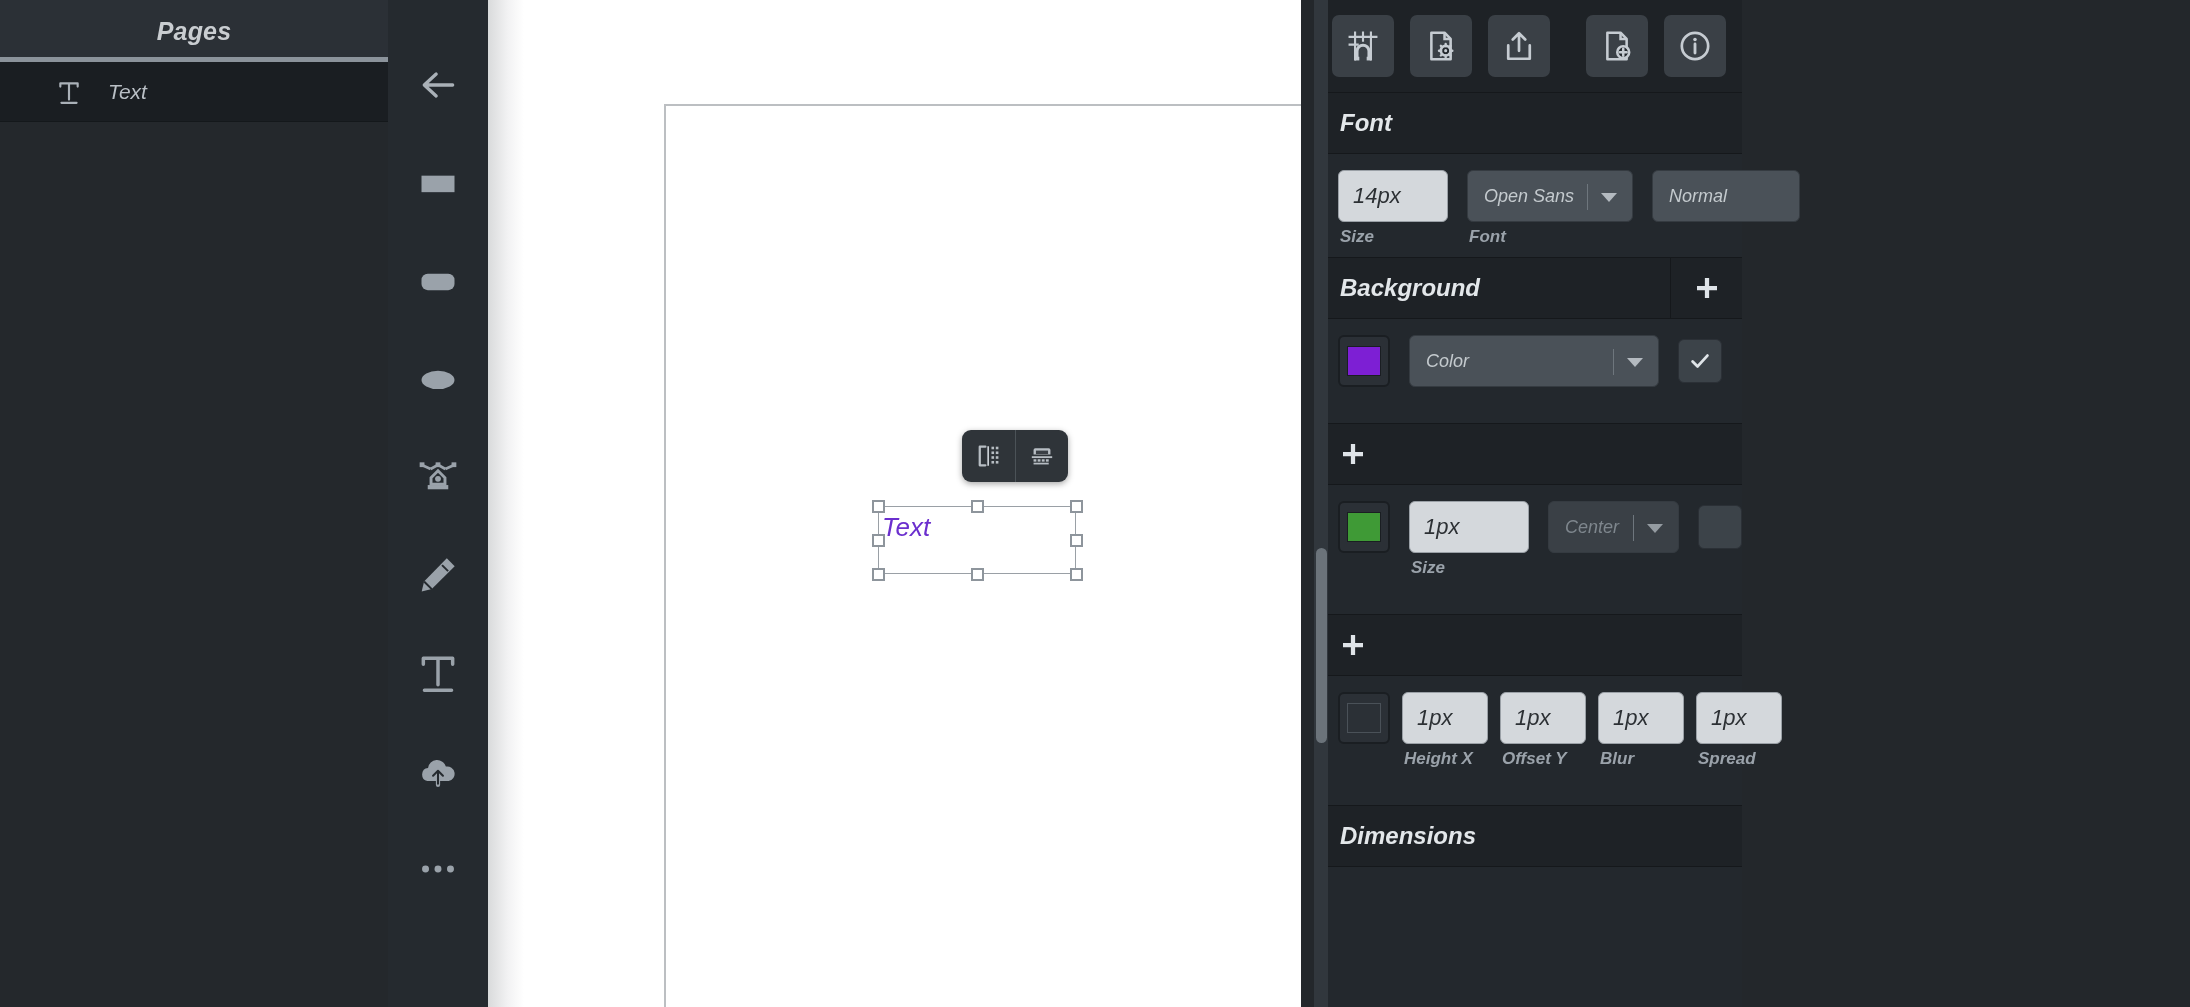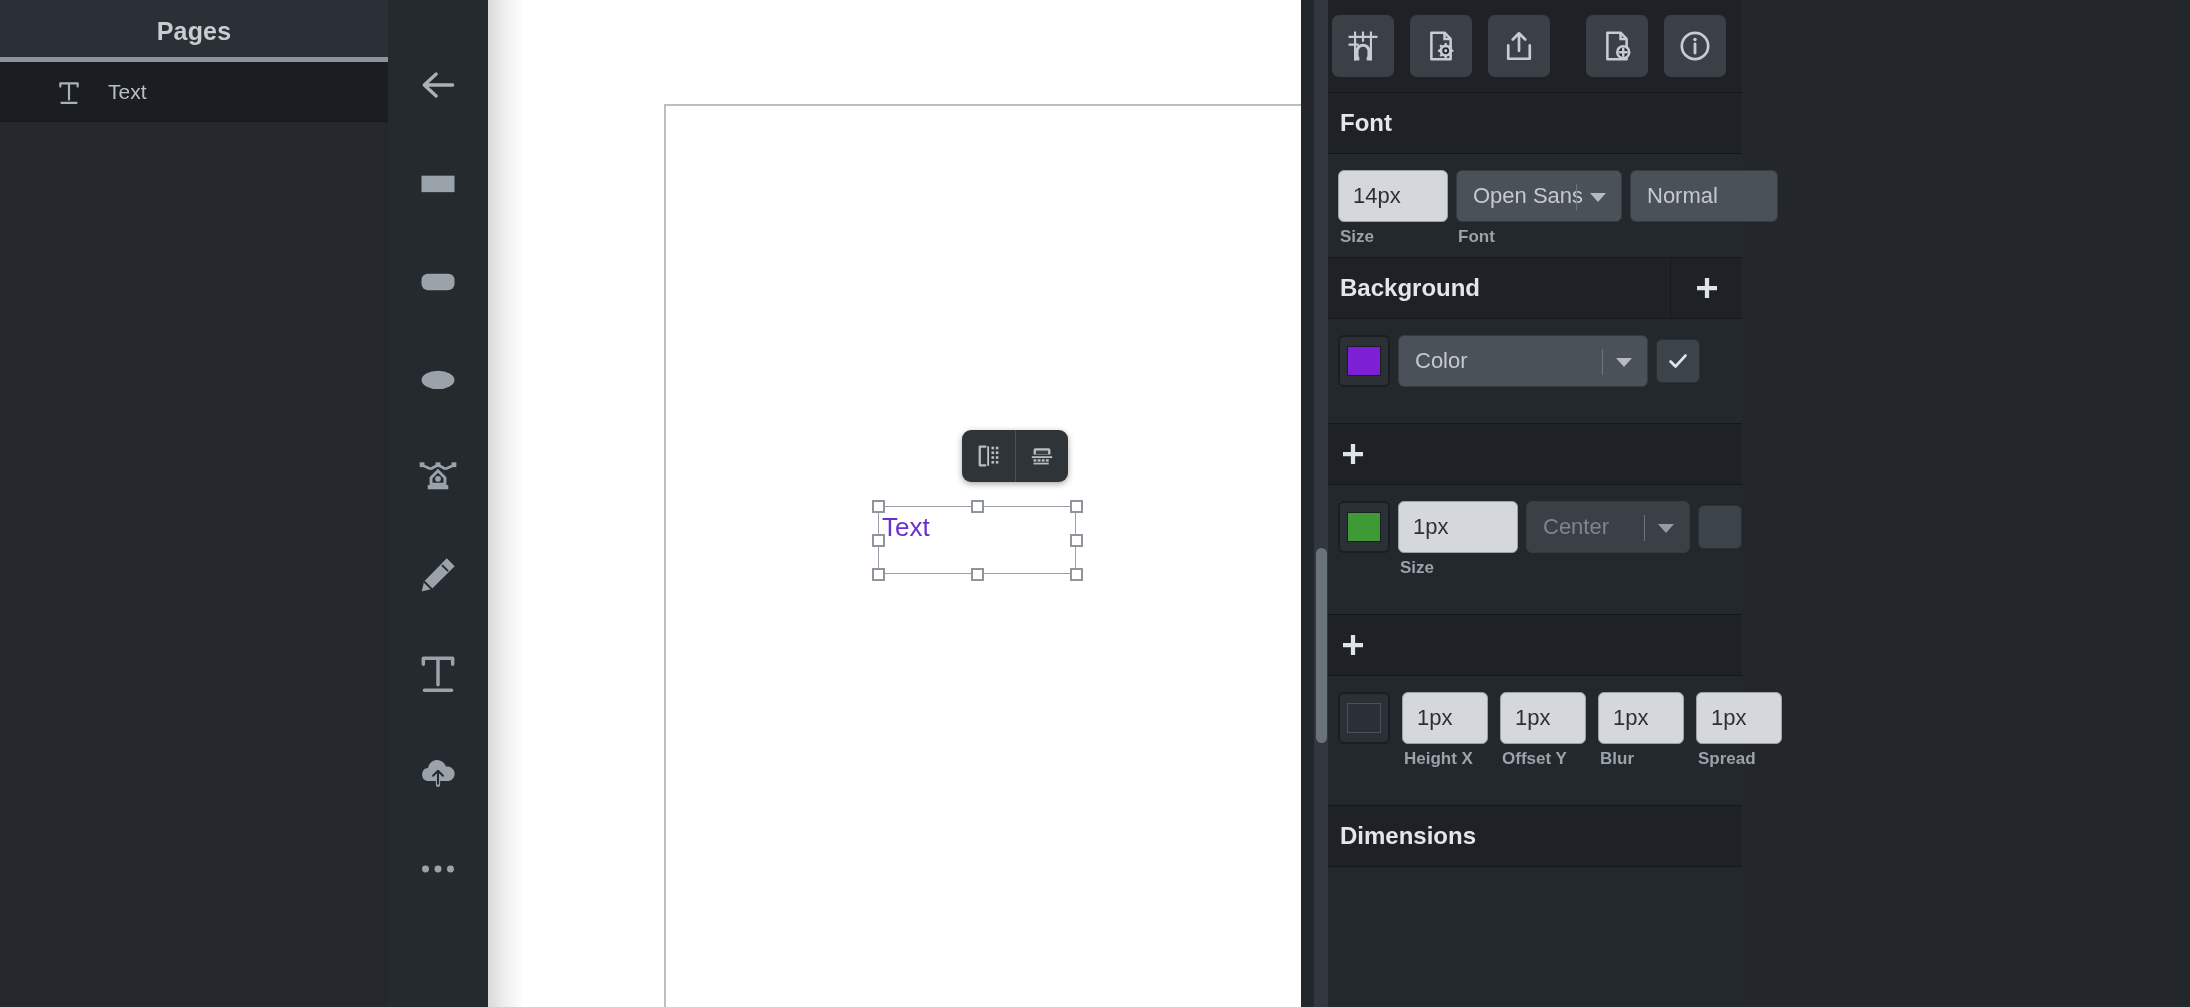--- a/index.html
+++ b/index.html
@@ -2,21 +2,21 @@
 <html><head>
 <meta charset="utf-8">
 <style>
   * { margin:0; padding:0; box-sizing:border-box; }
   html, body {
     width:2190px; height:1007px;
     background:#23272b;
     font-family:"Liberation Sans", sans-serif;
     overflow:hidden;
   }
-  .app { position:relative; width:1742px; height:1007px; display:flex; }
+  .app { position:relative; width:1742px; height:1007px; display:flex;font-style:italic; }
 
   
   .left-panel {
     width:388px; height:100%;
     background:#1c2024;
     display:flex; flex-direction:column;
     flex:0 0 388px;
   }
   .lp-tabs {
     height:62px; flex:0 0 62px;
@@ -139,34 +139,34 @@
   .section-head .title {
     flex:1 1 auto; padding-left:24px;
     color:#e3e7ea; font-size:24px; font-weight:bold;
   }
   .section-head .plus {
     width:72px; height:61px; flex:0 0 72px;
     display:flex; align-items:center; justify-content:center;
     border-left:1px solid #15181b; cursor:pointer;
   }
   .section-body { padding:16px 0 10px 22px; }
-  .row { display:flex; align-items:flex-start; gap:8px; }
+  .row { display:flex; align-items:flex-start; gap:19px; }
   .field { display:flex; flex-direction:column; }
   .inp {
     height:52px; border-radius:6px;
     background:#d4d8dc; border:1px solid #9aa0a6;
     color:#2c3034; font-size:22px;
     display:flex; align-items:center; padding:0 14px;
     cursor:text;
   }
   .sub { color:#9aa2aa; font-size:17px; font-weight:bold; margin-top:5px; padding-left:2px; }
   .sel {
     height:52px; border-radius:6px;
     background:#4a5158; border:1px solid #353b41;
-    color:#c4cace; font-size:22px;
+    color:#c4cace; font-size:18px;
     display:flex; align-items:center; padding:14px 16px;
     position:relative; cursor:pointer;
   }
   .sel.dim { color:#7e868d; background:#3a4046; }
   .sel .caret {
     position:absolute; right:14px; top:0; height:52px;
     display:flex; align-items:center; gap:12px;
   }
   .sel .vline { width:1px; height:26px; background:#6e767d; }
   .swatch-btn {

